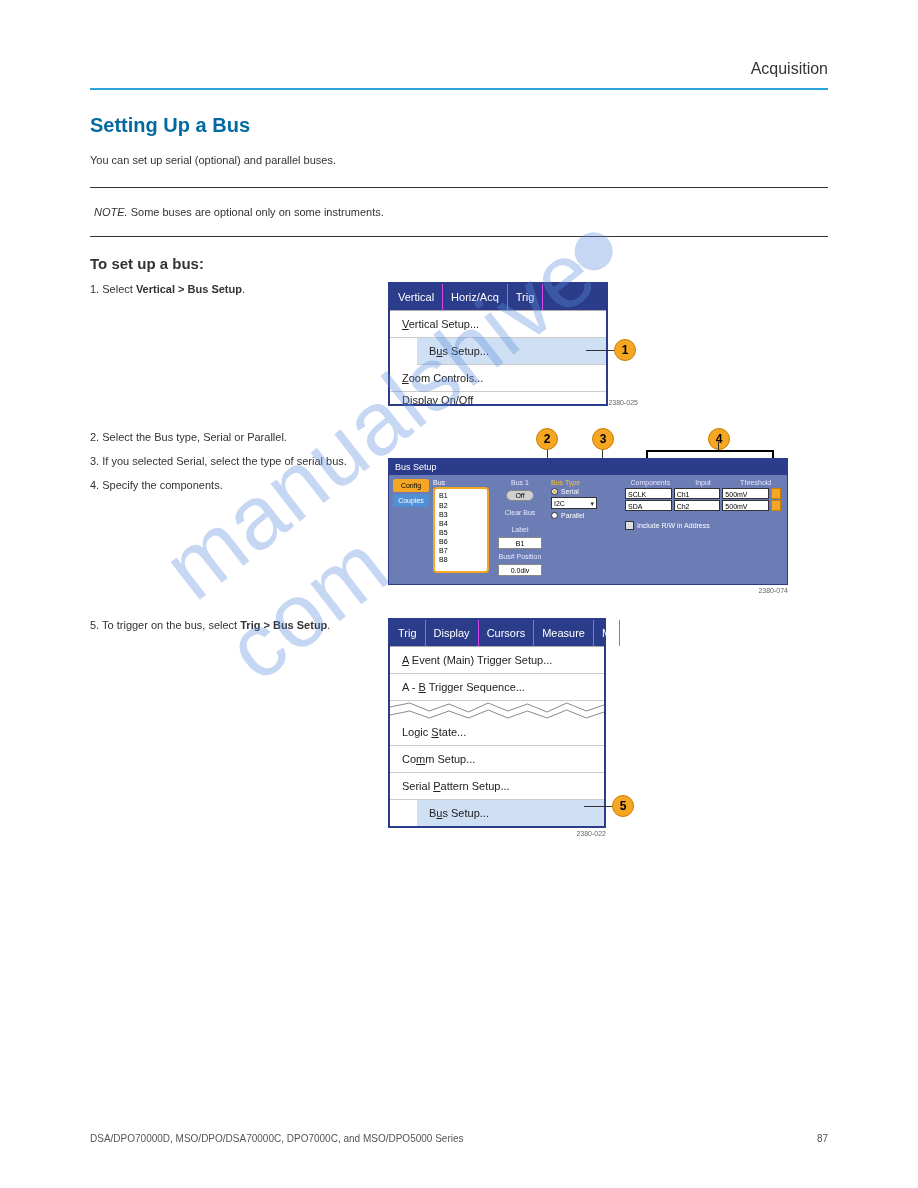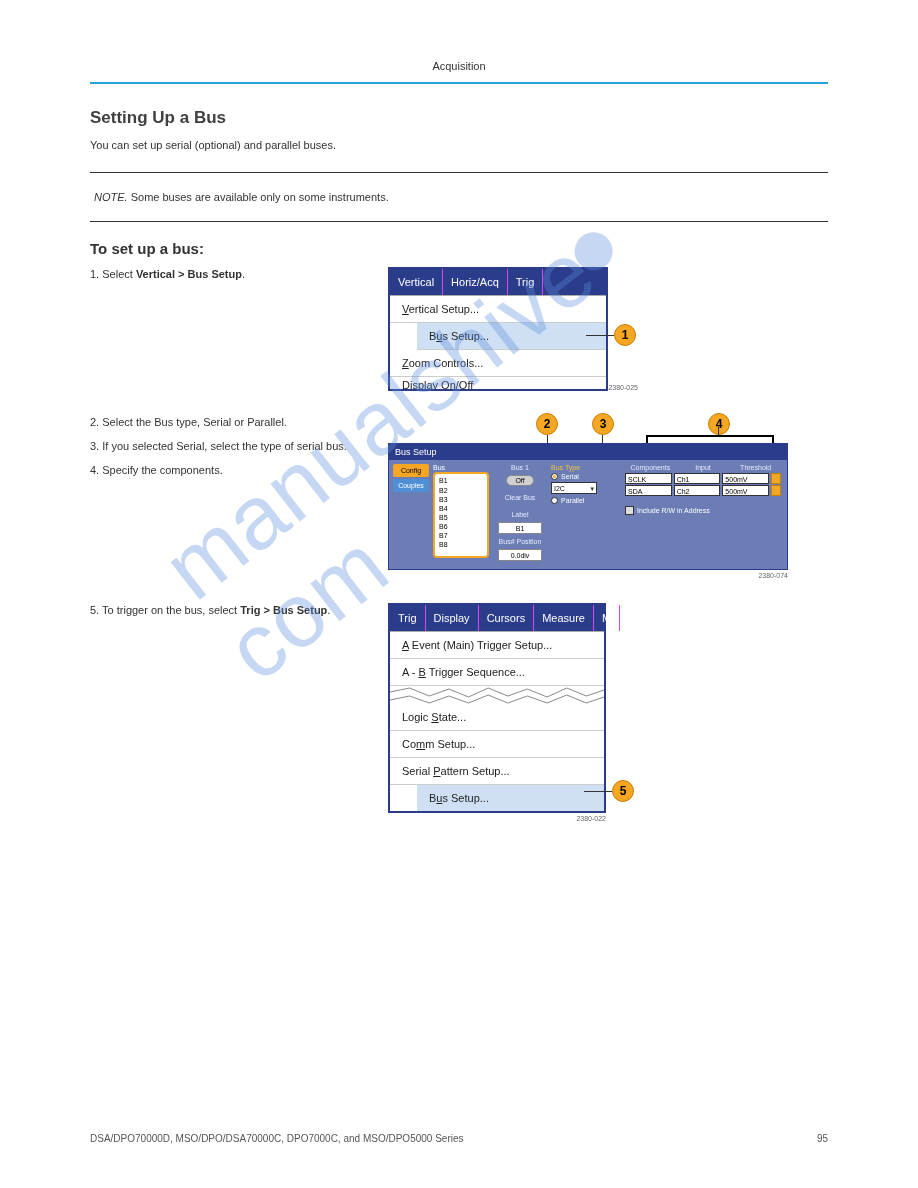--- a/index.html
+++ b/index.html
@@ -14,24 +14,24 @@
   }
   .page {
     padding: 60px 90px 60px 90px;
   }
   .top-rule {
     border-top: 2px solid #2aa3d8;
     margin-bottom: 24px;
     margin-top: 10px;
   }
   .section-title {
-    font-size: 17px;
+    font-size: 20px;
     font-weight: bold;
-    color: #404040;
-    margin-bottom: 10px;
+    color: #0369a1;
+    margin-bottom: 16px;
   }
   .intro {
     font-size: 11px;
     color: #333;
     line-height: 1.45;
     margin-bottom: 18px;
   }
   .note-box {
     border-top: 1px solid #333;
     border-bottom: 1px solid #333;
@@ -257,29 +257,29 @@
     background: rgba(90,140,220,0.35);
     vertical-align: middle;
     margin: 0 -4px 16px -4px;
   }
   .u { text-decoration: underline; }
 </style>
 </head>
 <body>
 
 <div class="page">
-  <div style="text-align:center;font-size:11px;color:#333;margin-bottom:4px;">Acquisition</div>
+  <div style="text-align:right;font-size:16px;color:#333;margin-bottom:4px;">Acquisition</div>
   <div class="top-rule"></div>
 
   <div class="section-title">Setting Up a Bus</div>
   <div class="intro">You can set up serial (optional) and parallel buses.</div>
 
   <div class="note-box">
     <span class="note-label">NOTE.</span>
-    <span>Some buses are available only on some instruments.</span>
+    <span>Some buses are optional only on some instruments.</span>
   </div>
 
   <div class="setup-title">To set up a bus:</div>
 
   <div class="step-row">
     <div class="step-text">
       <span>1.</span>
       <span>Select </span><b>Vertical &gt; Bus Setup</b><span>.</span>
     </div>
     <div class="figure-area">
@@ -422,18 +422,18 @@
       <div class="callout-line" style="left:196px;top:188px;width:28px;"></div>
       <div class="callout" style="left:224px;top:177px;">5</div>
       <div style="font-size:7px;color:#666;width:218px;text-align:right;margin-top:2px;">2380-022</div>
     </div>
   </div>
 
 </div>
 
 <div style="position:absolute;bottom:44px;left:90px;right:90px;display:flex;justify-content:space-between;font-size:10px;color:#555;">
   <span>DSA/DPO70000D, MSO/DPO/DSA70000C, DPO7000C, and MSO/DPO5000 Series</span>
-  <span>95</span>
+  <span>87</span>
 </div>
 
 <div class="watermark">
   manualshive<span class="dot"></span>com
 </div>
 
 </body></html>

